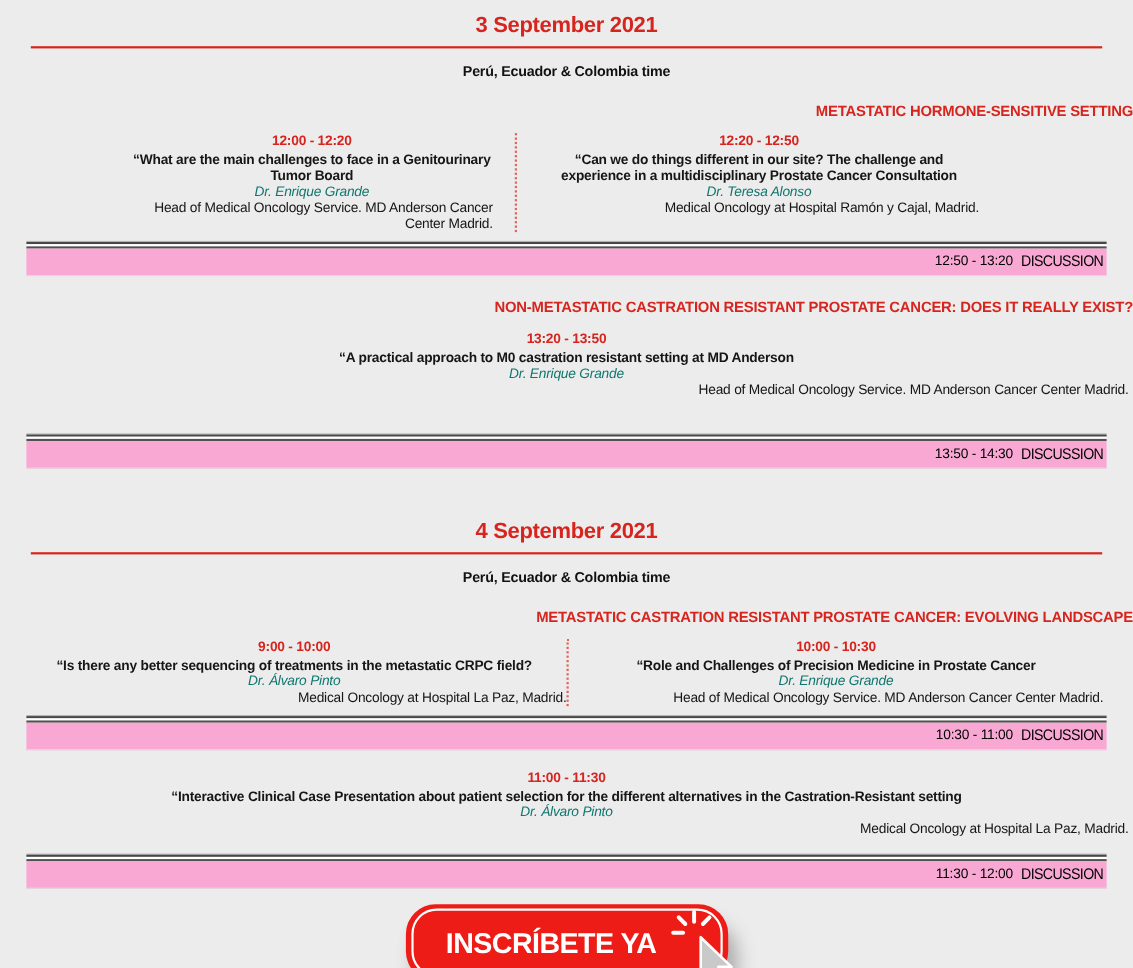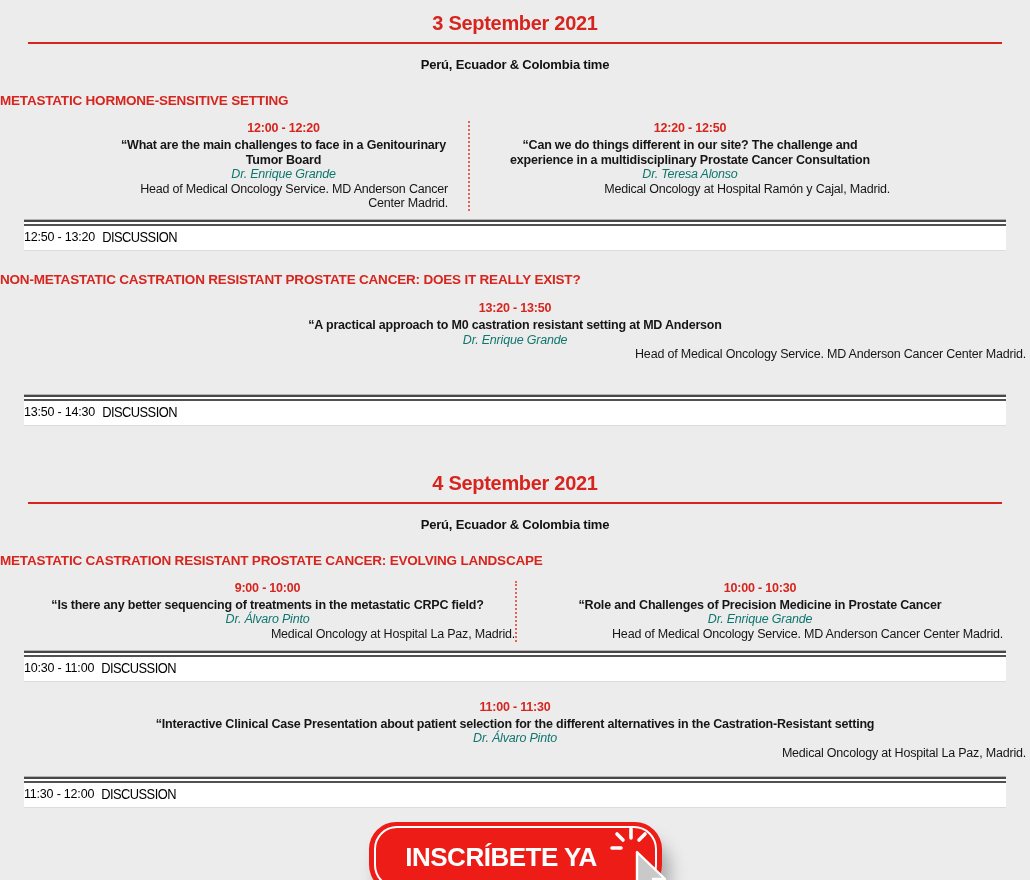--- a/index.html
+++ b/index.html
@@ -12,21 +12,21 @@
   }
   .page { width:1030px; height:880px; padding-top:12px; position:relative; }
 
   .day-title {
     text-align:center; color:#d6251e; font-size:20px; font-weight:bold;
     letter-spacing:-0.3px; line-height:22px;
   }
   .day-rule { border:none; border-top:2px solid #d6251e; margin:8px 28px 0; }
   .timezone { margin-top:13px; text-align:center; font-size:13px; font-weight:bold; color:#111; }
   .session-header {
-    margin-top:21px; text-align:left; color:#d6251e; font-size:13.5px;
+    margin-top:21px; text-align:right; color:#d6251e; font-size:13.5px;
     font-weight:bold; letter-spacing:-0.2px;
   }
 
   .cols { margin-top:13px; display:flex; align-items:stretch; }
   .cols .col { text-align:center; }
   .d1-left  { width:470px; padding:0 20px 0 119px; border-right:2px dotted #e2635c; }
   .d1-right { flex:1; padding:0 140px 0 20px; }
   .d2-left  { width:517px; padding:0 0 0 20px; border-right:2px dotted #e2635c; }
   .d2-right { flex:1; padding:0 27px 0 0; }
 
@@ -37,21 +37,21 @@
 
   .talk-single { margin-top:14px; text-align:center; padding:0 4px; }
   .talk-single .talk-time { margin-bottom:2px; }
 
   .band { margin:8px 24px 0; }
   .band .l1 { height:1px; background:#b3b3b3; }
   .band .l2 { height:2px; background:#474747; }
   .band .l3 { height:2px; background:#ffffff; }
   .band .l4 { height:2px; background:#515151; }
   .band .txt {
-    background:#ffffff; text-align:left; padding:4px 0 5px;
+    background:#f9a8d4; text-align:right; padding:4px 0 5px;
     font-size:12.5px; color:#000; border-bottom:1px solid #dcdcdc; line-height:15px;
   }
   .band .txt .disc {
     display:inline-block; font-size:14px; letter-spacing:-0.6px;
     transform:scaleX(0.92); transform-origin:center; margin-left:4px; vertical-align:-1px;
   }
 
   .day2 { margin-top:46px; }
 
   .cta-row { margin-top:14px; display:flex; justify-content:center; }

